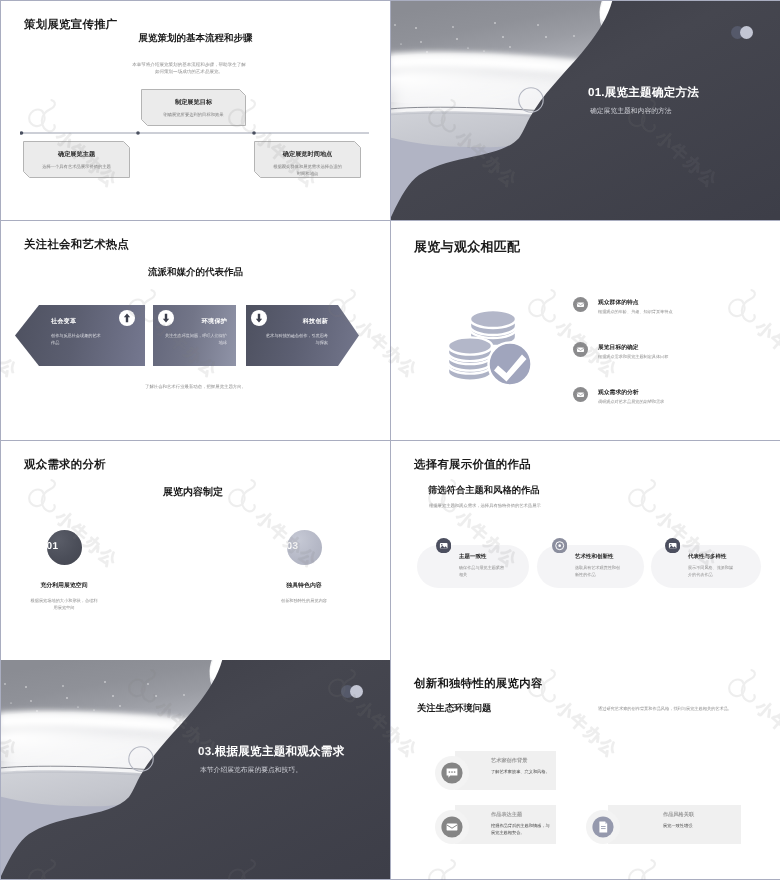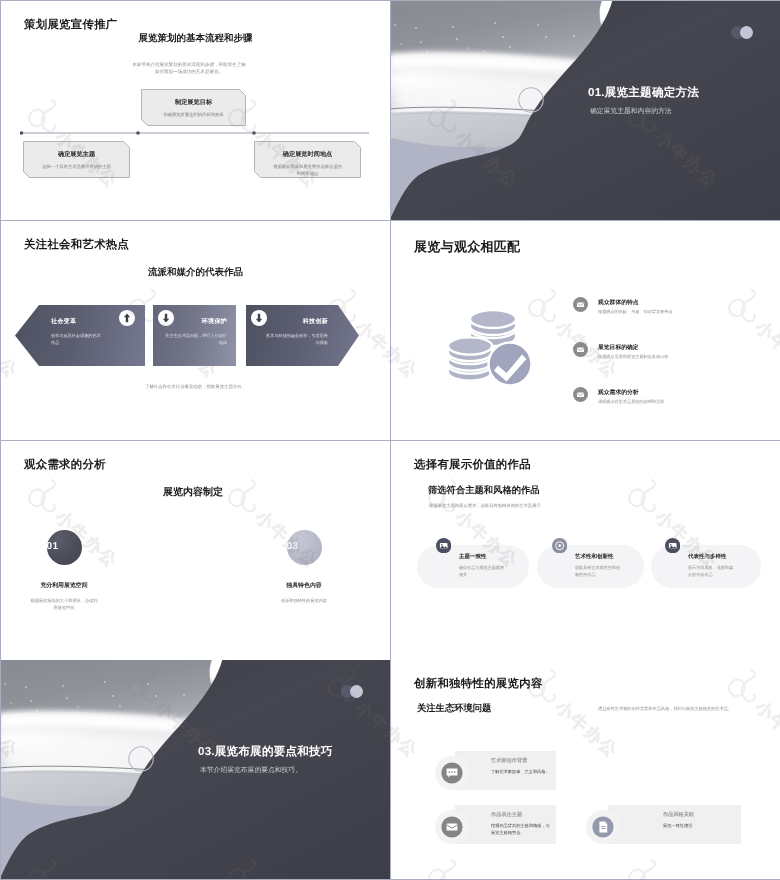--- a/index.html
+++ b/index.html
@@ -904,21 +904,21 @@
              C 52 146,28 143,10 139 L -3 136 L -3 222 L 392 222 L 392 -3 Z" fill="#b1b4c4"></path>
     <path d="M222 -3 C 218 14,208 30,197 44 C 180 66,158 86,144 108
              C 136 120,133 130,128 137 C 118 148,100 152,76 157
              C 56 161,40 166,28 174 C 18 181,10 195,1 214 L -3 222 L 392 222 L 392 -3 Z" fill="url(#g7dark)"></path>
     <circle cx="140" cy="99" r="12.2" fill="none" stroke="#b4b7c2" stroke-width="1.1" opacity="1"></circle>
   </svg>
   <div class="sect-dots">
     <span class="dot-a"></span>
     <span class="dot-b"></span>
   </div>
-  <div class="sect-title"><span>03.</span><span>展览布展的要点和技巧</span></div>
+  <div class="sect-title"><span>03.</span><span>根据展览主题和观众需求</span></div>
   <div class="sect-sub">本节介绍展览布展的要点和技巧。</div>
 </div>
 
 <div class="slide s8">
   <div class="hdr s8-hdr">创新和独特性的展览内容</div>
   <div class="s8-ttl">关注生态环境问题</div>
   <div class="s8-intro">通过研究艺术家的创作背景和作品风格，找到与展览主题相关的艺术品。</div>
 
   <div class="ic8 ic8a">
     <svg viewBox="0 0 34 34" width="34" height="34">

